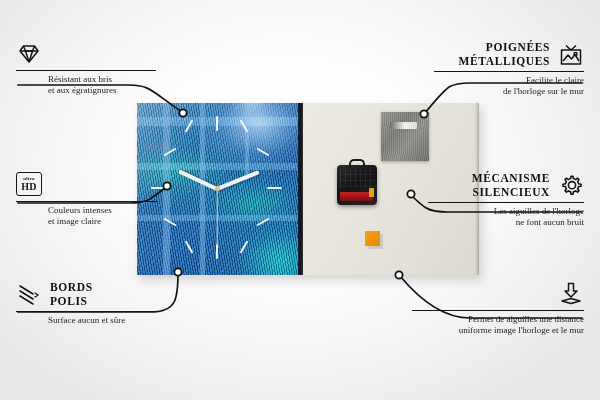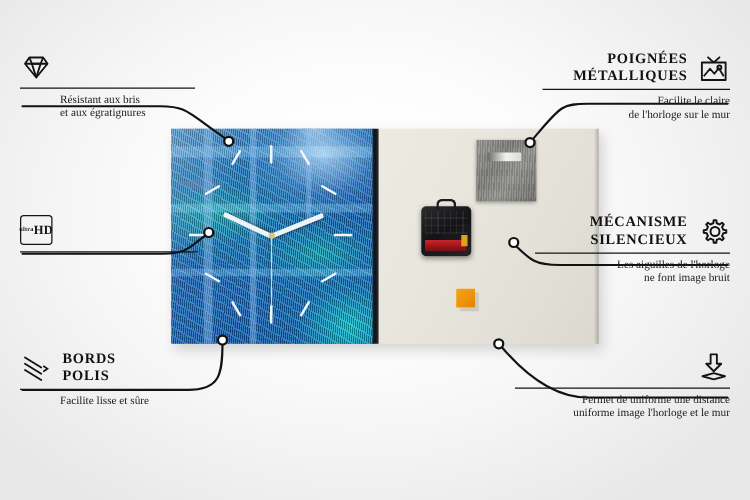--- a/index.html
+++ b/index.html
@@ -136,21 +136,21 @@
   .sub {
     font-family: "Liberation Serif", serif;
     font-size: 9px; color: #1b1b1b; line-height: 11px; margin-top: 3px;
   }
   .callout.left .sub { text-align: left; margin-left: 32px; }
   .callout.right .sub { text-align: right; }
   .ico { width: 26px; height: 26px; flex: 0 0 26px; }
   .ico svg { display: block; width: 26px; height: 26px; }
   .hdbox {
     width: 26px; height: 24px; border: 1.6px solid #141414; border-radius: 3px;
-    display: flex; flex-direction: row; align-items: center; justify-content: center;
+    display: flex; flex-direction: column; align-items: center; justify-content: center;
     line-height: 1;
   }
   .hd-ultra { font-size: 5px; font-weight: bold; letter-spacing: 0.2px; color: #141414; }
   .hd-main { font-size: 10px; font-weight: bold; letter-spacing: 0.3px; color: #141414; margin-top: 1px; }
 </style>
 </head>
 <body>
 
 <div id="stage">
 
@@ -261,20 +261,24 @@
         <span class="hdbox">
           <span class="hd-ultra">ultra</span>
           <span class="hd-main">HD</span>
         </span>
       </span>
       <span class="ttl">
         <br>
       </span>
     </div>
     <div class="rule" style="width:142px;"></div>
+    <div class="sub">
+      <span>Couleurs intenses</span><br>
+      <span>et image claire</span>
+    </div>
   </div>
 
   <div class="callout left" style="left:16px; top:281px; width:150px;">
     <div class="row">
       <span class="ico">
         <svg viewBox="0 0 26 26">
           <g stroke="#141414" stroke-width="1.5" fill="none" stroke-linecap="round">
             <path d="M4 4 L17 12"></path>
               <path d="M4 9 L17 17"></path>
               <path d="M4 14 L17 22"></path>
@@ -282,21 +286,21 @@
           </g>
         </svg>
       </span>
       <span class="ttl">
         <span>BORDS</span><br>
         <span>POLIS</span>
       </span>
     </div>
     <div class="rule" style="width:140px;"></div>
     <div class="sub">
-      <span>Facilite lisse et sûre</span>
+      <span>Surface aucun et sûre</span>
     </div>
   </div>
 
   <div class="callout right" style="left:434px; top:41px; width:150px;">
     <div class="row">
       <span class="ttl">
         <span>POIGNÉES</span><br>
         <span>MÉTALLIQUES</span>
       </span>
       <span class="ico">
@@ -328,35 +332,35 @@
           <g stroke="#141414" stroke-width="1.6" fill="none">
             <path d="M13 3.2 L15 3.2 L15.4 5.6 A7.8 7.8 0 0 1 17.6 6.6 L19.6 5.2 L21 6.6 L19.6 8.6 A7.8 7.8 0 0 1 20.6 10.8 L23 11.2 L23 13.2 L20.6 13.6 A7.8 7.8 0 0 1 19.6 15.8 L21 17.8 L19.6 19.2 L17.6 17.8 A7.8 7.8 0 0 1 15.4 18.8 L15 21.2 L13 21.2 L12.6 18.8 A7.8 7.8 0 0 1 10.4 17.8 L8.4 19.2 L7 17.8 L8.4 15.8 A7.8 7.8 0 0 1 7.4 13.6 L5 13.2 L5 11.2 L7.4 10.8 A7.8 7.8 0 0 1 8.4 8.6 L7 6.6 L8.4 5.2 L10.4 6.6 A7.8 7.8 0 0 1 12.6 5.6 Z" stroke-linejoin="round"></path>
             <circle cx="14" cy="12.2" r="3.6"></circle>
           </g>
         </svg>
       </span>
     </div>
     <div class="rule" style="width:156px; margin-left:auto;"></div>
     <div class="sub">
       <span>Les aiguilles de l'horloge</span><br>
-      <span>ne font image bruit</span>
+      <span>ne font aucun bruit</span>
     </div>
   </div>
 
   <div class="callout right" style="left:412px; top:281px; width:172px;">
     <div class="row">
       <span class="ico">
         <svg viewBox="0 0 26 26">
           <g stroke="#141414" stroke-width="1.5" fill="none" stroke-linejoin="round">
             <path d="M10.5 2.5 L15.5 2.5 L15.5 10 L19 10 L13 16 L7 10 L10.5 10 Z"></path>
             <path d="M13 17.5 L22 20 L13 22.5 L4 20 Z"></path>
           </g>
         </svg>
       </span>
     </div>
     <div class="rule" style="width:172px; margin-left:auto;"></div>
     <div class="sub">
-      <span>Permet de uniforme une distance</span><br>
+      <span>Permet de aiguilles une distance</span><br>
       <span>uniforme image l'horloge et le mur</span>
     </div>
   </div>
 
 </div>
 
 </body></html>

